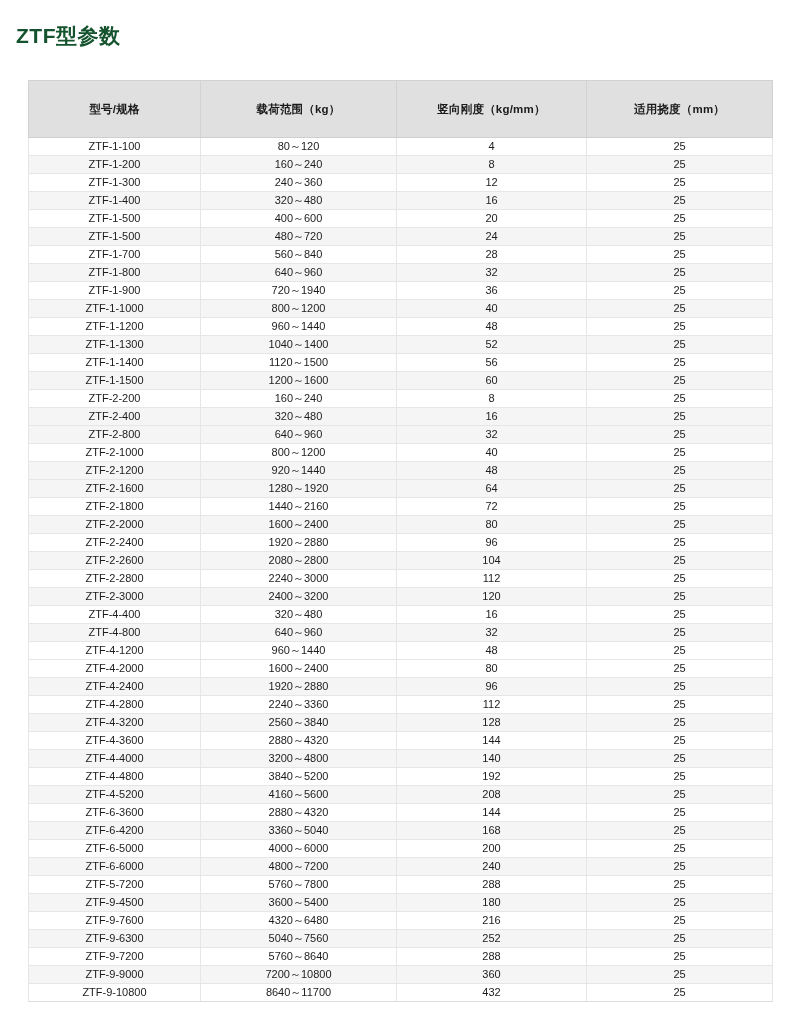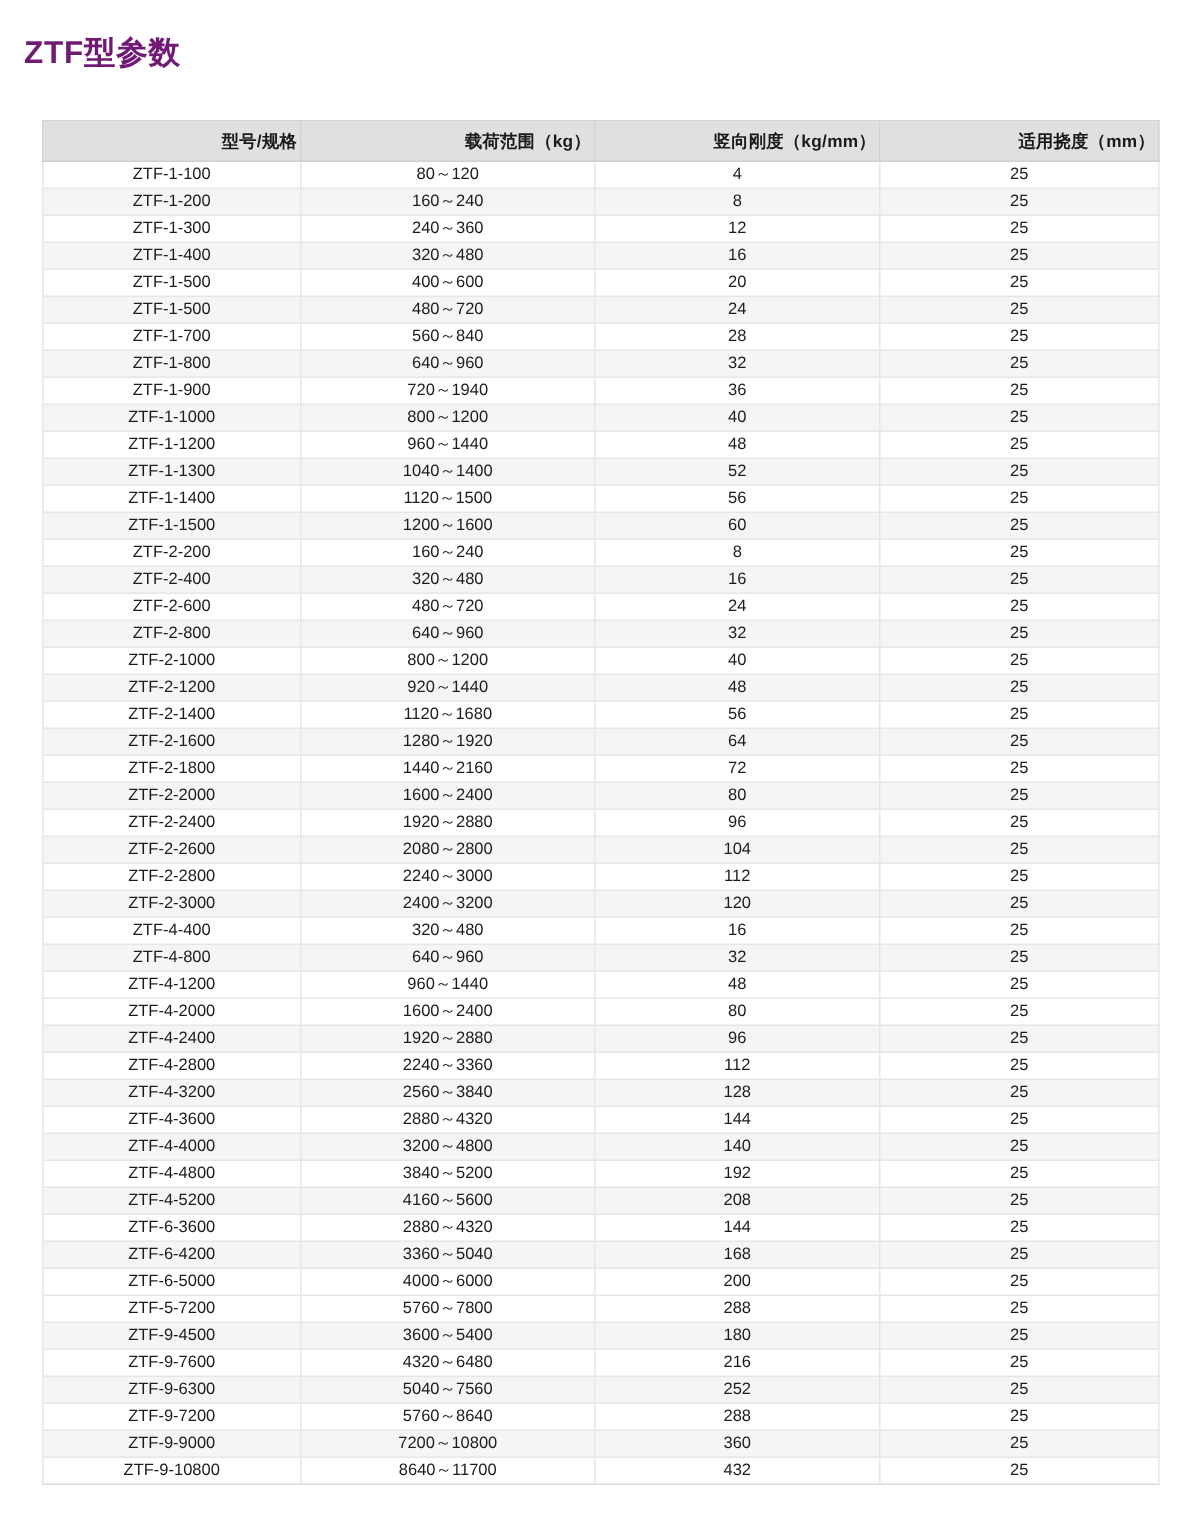--- a/index.html
+++ b/index.html
@@ -16,21 +16,21 @@
   }
   .page {
     width: 800px;
     box-sizing: border-box;
     padding: 0;
     position: relative;
   }
   .page-title {
     font-size: 21px;
     font-weight: bold;
-    color: #701a75;
+    color: #14532d;
     letter-spacing: 0.5px;
     margin: 22px 0 16px 16px;
     line-height: 28px;
   }
   .table-wrap {
     margin: 30px 28px 0 28px;
   }
   table.params {
     border-collapse: collapse;
     width: 744px;
@@ -42,23 +42,23 @@
   table.params col.c2 { width: 190px; }
   table.params col.c3 { width: 186px; }
 
   table.params thead th {
     background: #e0e0e0;
     border: 1px solid #d2d2d2;
     border-bottom: 1px solid #cfcfcf;
     font-size: 11.5px;
     font-weight: bold;
     color: #1a1a1a;
-    text-align: right;
+    text-align: center;
     height: 24px;
-    padding: 1px 2px;
+    padding: 16px 2px;
     letter-spacing: 0.2px;
   }
   table.params tbody td {
     border: 1px solid #e6e6e6;
     text-align: center;
     height: 17px;
     padding: 0 2px;
     font-size: 11px;
     color: #1c1c1c;
     white-space: nowrap;
@@ -187,50 +187,38 @@
             <td>160～240</td>
             <td>8</td>
             <td>25</td>
           </tr>
           <tr class="even">
             <td>ZTF-2-400</td>
             <td>320～480</td>
             <td>16</td>
             <td>25</td>
           </tr>
-          <tr class="odd">
-            <td>ZTF-2-600</td>
-            <td>480～720</td>
-            <td>24</td>
-            <td>25</td>
-          </tr>
           <tr class="even">
             <td>ZTF-2-800</td>
             <td>640～960</td>
             <td>32</td>
             <td>25</td>
           </tr>
           <tr class="odd">
             <td>ZTF-2-1000</td>
             <td>800～1200</td>
             <td>40</td>
             <td>25</td>
           </tr>
           <tr class="even">
             <td>ZTF-2-1200</td>
             <td>920～1440</td>
             <td>48</td>
             <td>25</td>
           </tr>
-          <tr class="odd">
-            <td>ZTF-2-1400</td>
-            <td>1120～1680</td>
-            <td>56</td>
-            <td>25</td>
-          </tr>
           <tr class="even">
             <td>ZTF-2-1600</td>
             <td>1280～1920</td>
             <td>64</td>
             <td>25</td>
           </tr>
           <tr class="odd">
             <td>ZTF-2-1800</td>
             <td>1440～2160</td>
             <td>72</td>
@@ -343,20 +331,26 @@
             <td>3360～5040</td>
             <td>168</td>
             <td>25</td>
           </tr>
           <tr class="odd">
             <td>ZTF-6-5000</td>
             <td>4000～6000</td>
             <td>200</td>
             <td>25</td>
           </tr>
+          <tr class="even">
+            <td>ZTF-6-6000</td>
+            <td>4800～7200</td>
+            <td>240</td>
+            <td>25</td>
+          </tr>
           <tr class="odd">
             <td>ZTF-5-7200</td>
             <td>5760～7800</td>
             <td>288</td>
             <td>25</td>
           </tr>
           <tr class="even">
             <td>ZTF-9-4500</td>
             <td>3600～5400</td>
             <td>180</td>

